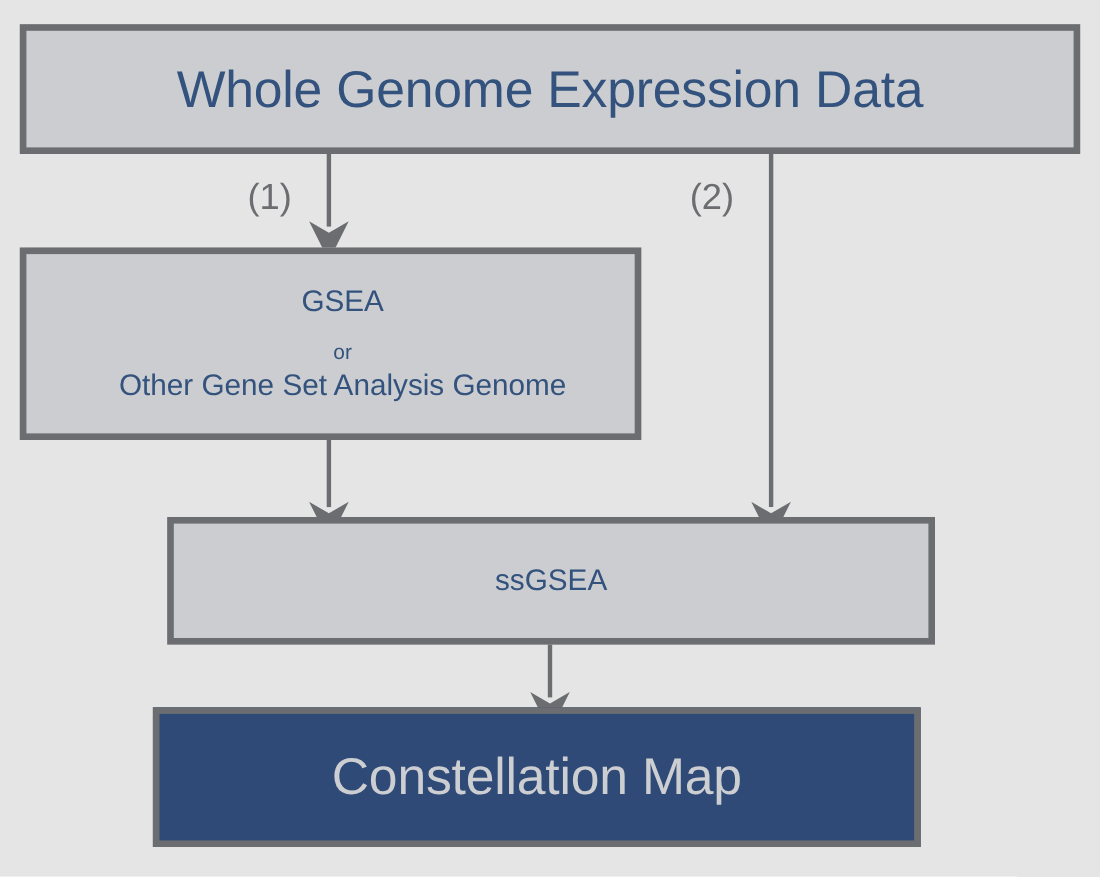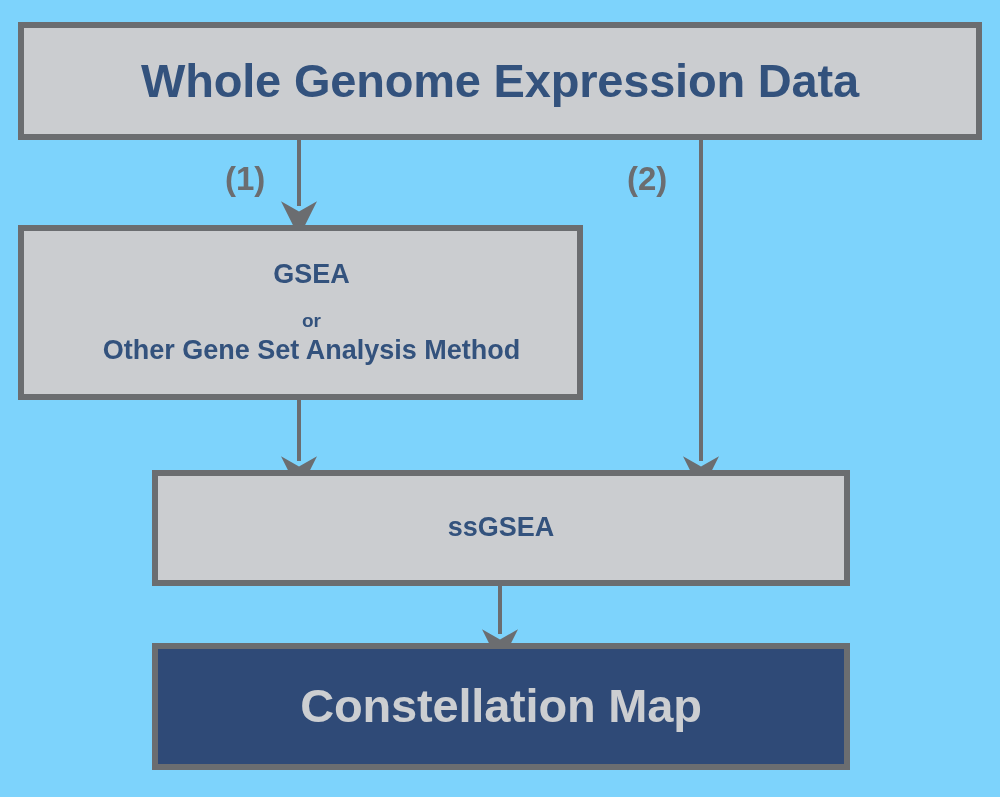--- a/index.html
+++ b/index.html
@@ -7,23 +7,22 @@
     padding: 0;
     background: #ffffff;
   }
   body {
     font-family: "Liberation Sans", sans-serif;
   }
   #canvas {
     position: relative;
     width: 1000px;
     height: 797px;
-    background: #7dd3fc;
+    background: #e5e5e5;
     overflow: hidden;
-    font-weight: bold;
   }
   .node {
     position: absolute;
     box-sizing: border-box;
     border: 6px solid #6b6d70;
     display: flex;
     flex-direction: column;
     align-items: center;
     justify-content: center;
     text-align: center;
@@ -72,21 +71,21 @@
     left: 152px;
     top: 470px;
     width: 698px;
     height: 116px;
   }
   #node-ssgsea .node-label {
     font-size: 27px;
   }
 
   #node-constellation {
-    left: 152px;
+    left: 139px;
     top: 643px;
     width: 698px;
     height: 127px;
   }
   #node-constellation .node-label {
     font-size: 47px;
     letter-spacing: -0.2px;
   }
 
   
@@ -130,21 +129,21 @@
     <line x1="500" y1="570" x2="500" y2="634" stroke="#6b6d70" stroke-width="4" marker-end="url(#arrowhead)"></line>
   </svg>
 
   <div class="node fill-gray" id="node-whole-genome">
     <span class="node-label">Whole Genome Expression Data</span>
   </div>
 
   <div class="node fill-gray" id="node-gsea">
     <span class="line-primary">GSEA</span>
     <span class="line-small">or</span>
-    <span class="line-secondary">Other Gene Set Analysis Method</span>
+    <span class="line-secondary">Other Gene Set Analysis Genome</span>
   </div>
 
   <div class="node fill-gray" id="node-ssgsea">
     <span class="node-label">ssGSEA</span>
   </div>
 
   <div class="node fill-navy" id="node-constellation">
     <span class="node-label">Constellation Map</span>
   </div>
 

